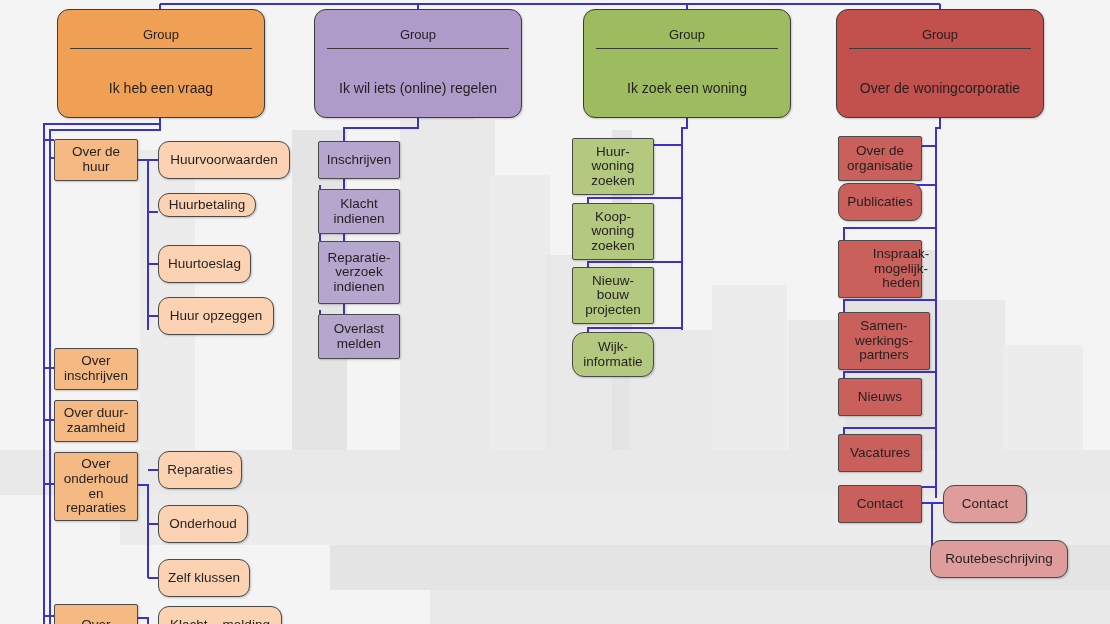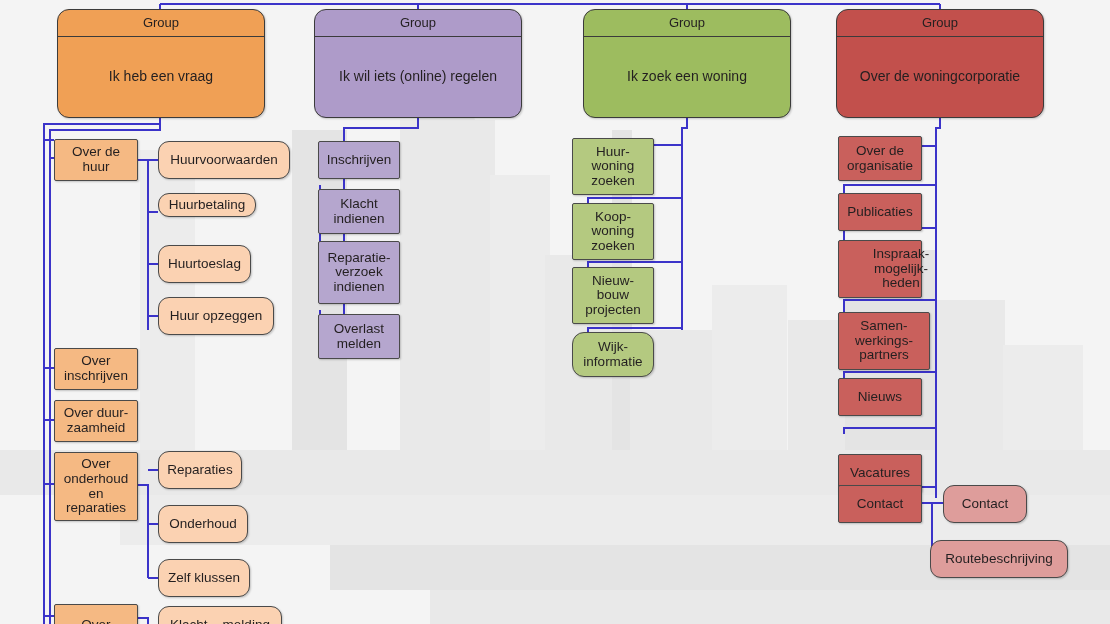--- a/index.html
+++ b/index.html
@@ -16,21 +16,21 @@
   .skyline{position:absolute;background:#e9e9e9;}
   .skyline.b{background:#ececec;}
   .skyline.c{background:#e4e4e4;}
 
   svg.links{position:absolute;left:0;top:0;width:1110px;height:624px;overflow:visible;}
 
   .node{position:absolute;box-sizing:border-box;display:flex;align-items:center;justify-content:center;
         text-align:center;color:#231f20;line-height:1.08;}
 
   
-  .group{border:1.5px solid #3b3b3b;border-radius:12px;overflow:hidden;display:block;padding:0;
+  .group{border:1.5px solid #3b3b3b;border-radius:12px;overflow:hidden;display:block;padding:12px;
          box-shadow:1px 1px 2px rgba(0,0,0,.18);}
   .group .ghead{height:26px;line-height:26px;font-size:13px;text-align:center;border-bottom:1.5px solid #3b3b3b;}
   .group .gbody{display:flex;align-items:center;justify-content:center;text-align:center;font-size:14px;}
 
   
   .l2{border:1.5px solid #4a4a4a;border-radius:2px;font-size:13.5px;padding:2px 3px;
       box-shadow:1px 1px 2px rgba(0,0,0,.2);}
   
   .l3{border:1.5px solid #4a4a4a;border-radius:11px;font-size:13.5px;padding:2px 6px;
       box-shadow:1px 1px 2px rgba(0,0,0,.2);}
@@ -175,23 +175,23 @@
   <div class="node l2 c-purple-2" style="left:318px;top:189px;width:82px;height:45px;">Klacht<br>indienen</div>
   <div class="node l2 c-purple-2" style="left:318px;top:241px;width:82px;height:63px;">Reparatie-<br>verzoek<br>indienen</div>
   <div class="node l2 c-purple-2" style="left:318px;top:314px;width:82px;height:45px;">Overlast<br>melden</div>
 
   <div class="node l2 c-green-2" style="left:572px;top:138px;width:82px;height:57px;">Huur-<br>woning<br>zoeken</div>
   <div class="node l2 c-green-2" style="left:572px;top:203px;width:82px;height:57px;">Koop-<br>woning<br>zoeken</div>
   <div class="node l2 c-green-2" style="left:572px;top:267px;width:82px;height:57px;">Nieuw-<br>bouw<br>projecten</div>
   <div class="node l2 c-green-2" style="left:572px;top:332px;width:82px;height:45px;border-radius:12px;">Wijk-<br>informatie</div>
 
   <div class="node l2 c-red-2" style="left:838px;top:136px;width:84px;height:45px;">Over de<br>organisatie</div>
-  <div class="node l2 c-red-2" style="left:838px;top:193px;width:84px;height:38px;">Publicaties</div>
+  <div class="node l2 c-red-2" style="left:838px;top:183px;width:84px;height:38px;border-radius:10px;">Publicaties</div>
   <div class="node l2 c-red-2" style="left:838px;top:240px;width:84px;height:58px;padding-left:45px;">Inspraak-<br>mogelijk-<br>heden</div>
   <div class="node l2 c-red-2" style="left:838px;top:312px;width:92px;height:58px;">Samen-<br>werkings-<br>partners</div>
   <div class="node l2 c-red-2" style="left:838px;top:378px;width:84px;height:38px;">Nieuws</div>
-  <div class="node l2 c-red-2" style="left:838px;top:454px;width:84px;height:38px;">Vacatures</div>
+  <div class="node l2 c-red-2" style="left:838px;top:434px;width:84px;height:38px;">Vacatures</div>
   <div class="node l2 c-red-2" style="left:838px;top:485px;width:84px;height:38px;">Contact</div>
 
   <div class="node l3 c-red-3" style="left:943px;top:485px;width:84px;height:38px;">Contact</div>
   <div class="node l3 c-red-3" style="left:930px;top:540px;width:138px;height:38px;">Routebeschrijving</div>
 
 </div>
 
 </body></html>

